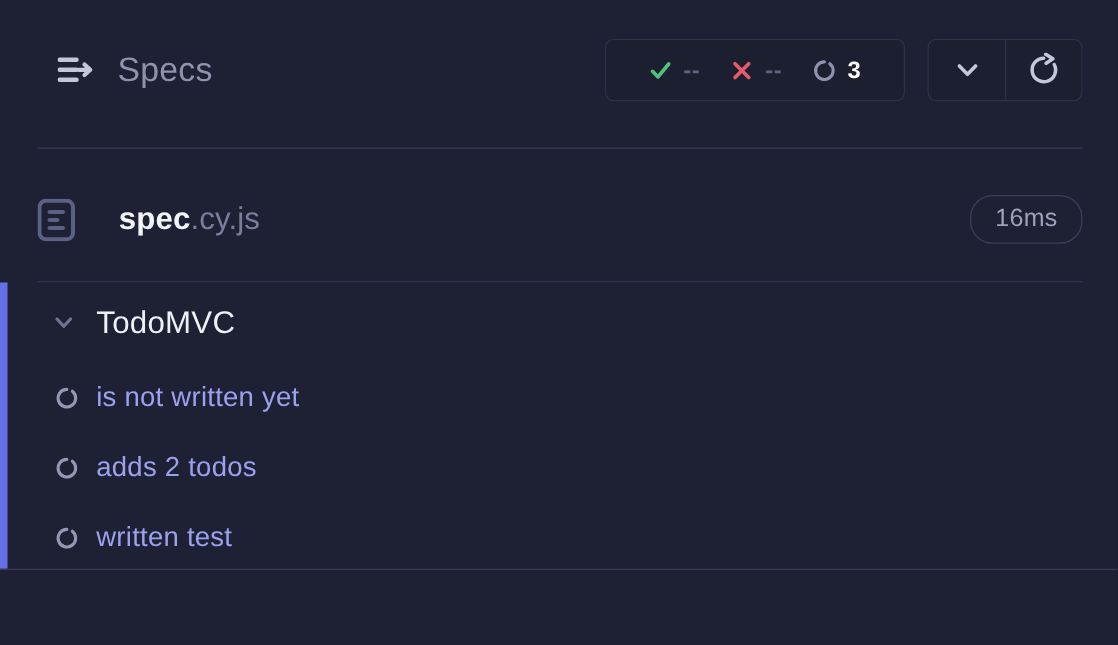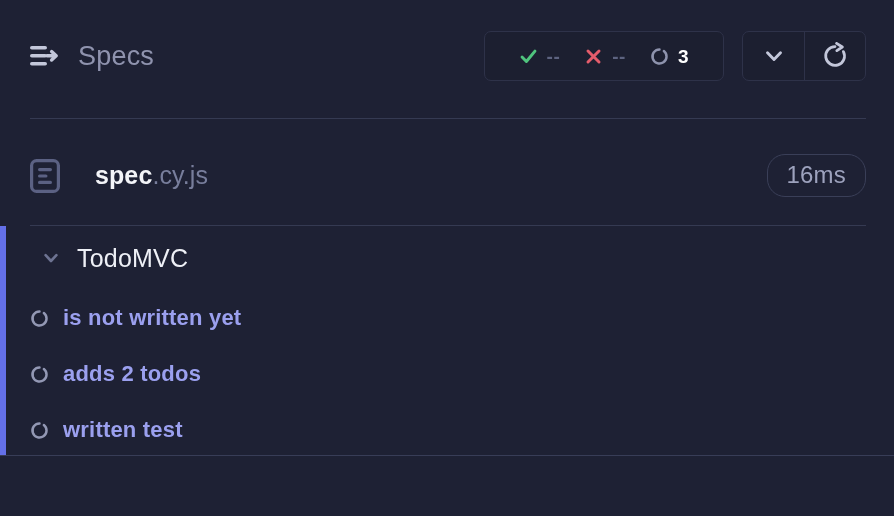--- a/index.html
+++ b/index.html
@@ -19,20 +19,21 @@
     background: #1e2134;
   }
 
   
   .header {
     position: relative;
     height: 112px;
     display: flex;
     align-items: center;
     padding: 0 28px 0 30px;
+    margin-left: 16px;
   }
 
   .header-left {
     display: flex;
     align-items: center;
     gap: 18px;
   }
 
   .specs-arrow-icon {
     width: 30px;
@@ -170,21 +171,21 @@
   .spec-name .ext {
     color: #787e9c;
     font-weight: 400;
   }
 
   .duration-badge {
     margin-left: auto;
     border: 1px solid #3a3f58;
     border-radius: 18px;
     padding: 8px 19px 9px;
-    font-size: 24px;
+    font-size: 20px;
     color: #9da2bd;
     line-height: 1;
     letter-spacing: 0.2px;
   }
 
   
   .test-list {
     position: absolute;
     top: 226px;
     left: 0;
@@ -215,23 +216,22 @@
     font-size: 25px;
     color: #eef0f6;
     line-height: 1;
     letter-spacing: 0.2px;
   }
 
   .test-row {
     display: flex;
     align-items: center;
     height: 56px;
-    padding-left: 24px;
+    padding-left: 38px;
     cursor: pointer;
-    font-weight: bold;
   }
 
   .pending-icon {
     width: 19px;
     height: 19px;
     flex: 0 0 auto;
     margin-right: 14px;
     display: block;
   }
 

